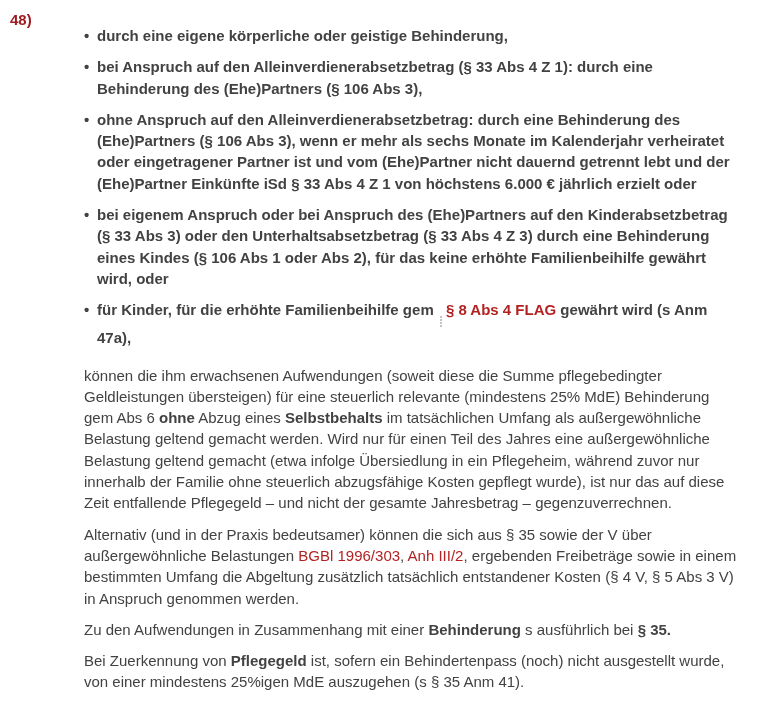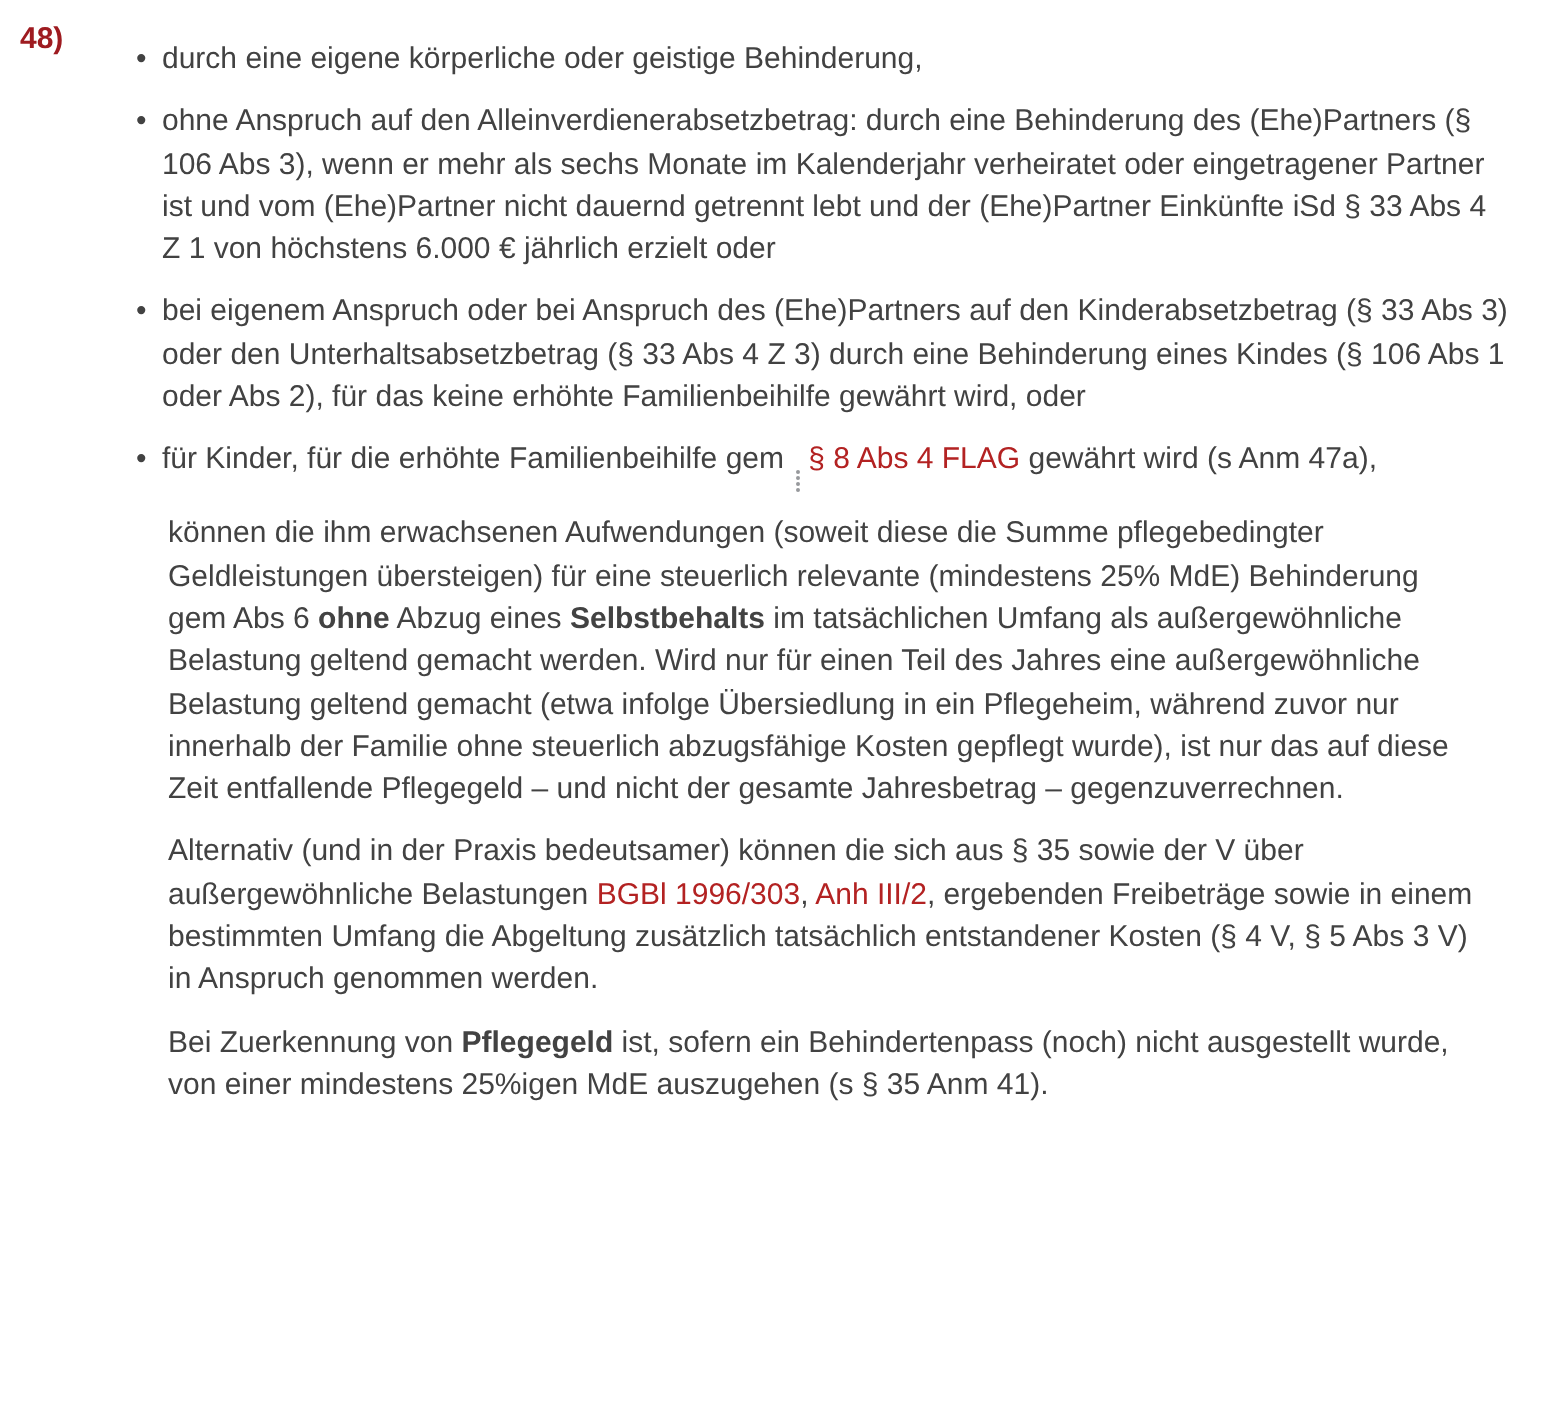--- a/index.html
+++ b/index.html
@@ -21,21 +21,21 @@
   .doc{
     padding:9px 24px 0 68px;
     width:779px;
   }
   .anno-head{position:relative;margin:0 0 9px 0;}
   .anno-num{
     position:absolute;left:-58px;top:0;
     font-weight:bold;color:var(--num-red);
   }
   .anno-intro{margin-left:9px;}
-  ul.bullets{margin:0;padding:0;list-style:none;}
+  ul.bullets{margin:16px;padding:0;list-style:none;font-weight:bold;}
   ul.bullets li{
     position:relative;
     padding-left:13px;
     margin:10px 0;
   }
   ul.bullets li::before{
     content:"\2022";
     position:absolute;left:0;top:0;
     color:var(--body-text);
   }
@@ -56,28 +56,30 @@
 </head>
 <body>
 
 <div class="doc">
   <div class="anno-head">
     <span class="anno-num">48)</span>
   </div>
 
   <ul class="bullets" id="bullet-list">
       <li><span class="">durch eine eigene körperliche oder geistige Behinderung,</span></li>
+      <li><span class="">bei Anspruch auf den Alleinverdienerabsetzbetrag (§ 33 Abs 4 Z 1): durch eine Behinderung des (Ehe)Partners (§ 106 Abs 3),</span></li>
       <li><span class="">ohne Anspruch auf den Alleinverdienerabsetzbetrag: durch eine Behinderung des (Ehe)Partners (§ 106 Abs 3), wenn er mehr als sechs Monate im Kalenderjahr verheiratet oder eingetragener Partner ist und vom (Ehe)Partner nicht dauernd getrennt lebt und der (Ehe)Partner Einkünfte iSd § 33 Abs 4 Z 1 von höchstens 6.000 € jährlich erzielt oder</span></li>
       <li><span class="">bei eigenem Anspruch oder bei Anspruch des (Ehe)Partners auf den Kinderabsetzbetrag (§ 33 Abs 3) oder den Unterhaltsabsetzbetrag (§ 33 Abs 4 Z 3) durch eine Behinderung eines Kindes (§ 106 Abs 1 oder Abs 2), für das keine erhöhte Familienbeihilfe gewährt wird, oder</span></li>
       <li><span class="">für Kinder, für die erhöhte Familienbeihilfe gem </span><span class="norm-icon">
           <i></i>
           <i></i>
           <i></i>
           <i></i>
         </span><span class="link">§ 8 Abs 4 FLAG</span><span class=""> gewährt wird (s Anm 47a),</span></li>
     </ul>
 
   <div id="paragraphs">
       <div class="para"><span class="">können die ihm erwachsenen Aufwendungen (soweit diese die Summe pflegebedingter Geldleistungen übersteigen) für eine steuerlich relevante (mindestens 25% MdE) Behinderung gem Abs 6 </span><span class="b ">ohne</span><span class=""> Abzug eines </span><span class="b ">Selbstbehalts</span><span class=""> im tatsächlichen Umfang als außergewöhnliche Belastung geltend gemacht werden. Wird nur für einen Teil des Jahres eine außergewöhnliche Belastung geltend gemacht (etwa infolge Übersiedlung in ein Pflegeheim, während zuvor nur innerhalb der Familie ohne steuerlich abzugsfähige Kosten gepflegt wurde), ist nur das auf diese Zeit entfallende Pflegegeld – und nicht der gesamte Jahresbetrag – gegenzuverrechnen.</span></div>
       <div class="para"><span class="">Alternativ (und in der Praxis bedeutsamer) können die sich aus § 35 sowie der V über außergewöhnliche Belastungen </span><span class="link">BGBl 1996/303</span><span class="">, </span><span class="link">Anh III/2</span><span class="">, ergebenden Freibeträge sowie in einem bestimmten Umfang die Abgeltung zusätzlich tatsächlich entstandener Kosten (§ 4 V, § 5 Abs 3 V) in Anspruch genommen werden.</span></div>
+      <div class="para"><span class="">Zu den Aufwendungen in Zusammenhang mit einer </span><span class="b ">Behinderung</span><span class=""> s ausführlich bei </span><span class="b ">§ 35.</span></div>
       <div class="para"><span class="">Bei Zuerkennung von </span><span class="b ">Pflegegeld</span><span class=""> ist, sofern ein Behindertenpass (noch) nicht ausgestellt wurde, von einer mindestens 25%igen MdE auszugehen (s § 35 Anm 41).</span></div>
     </div>
 </div>
 
 </body></html>

